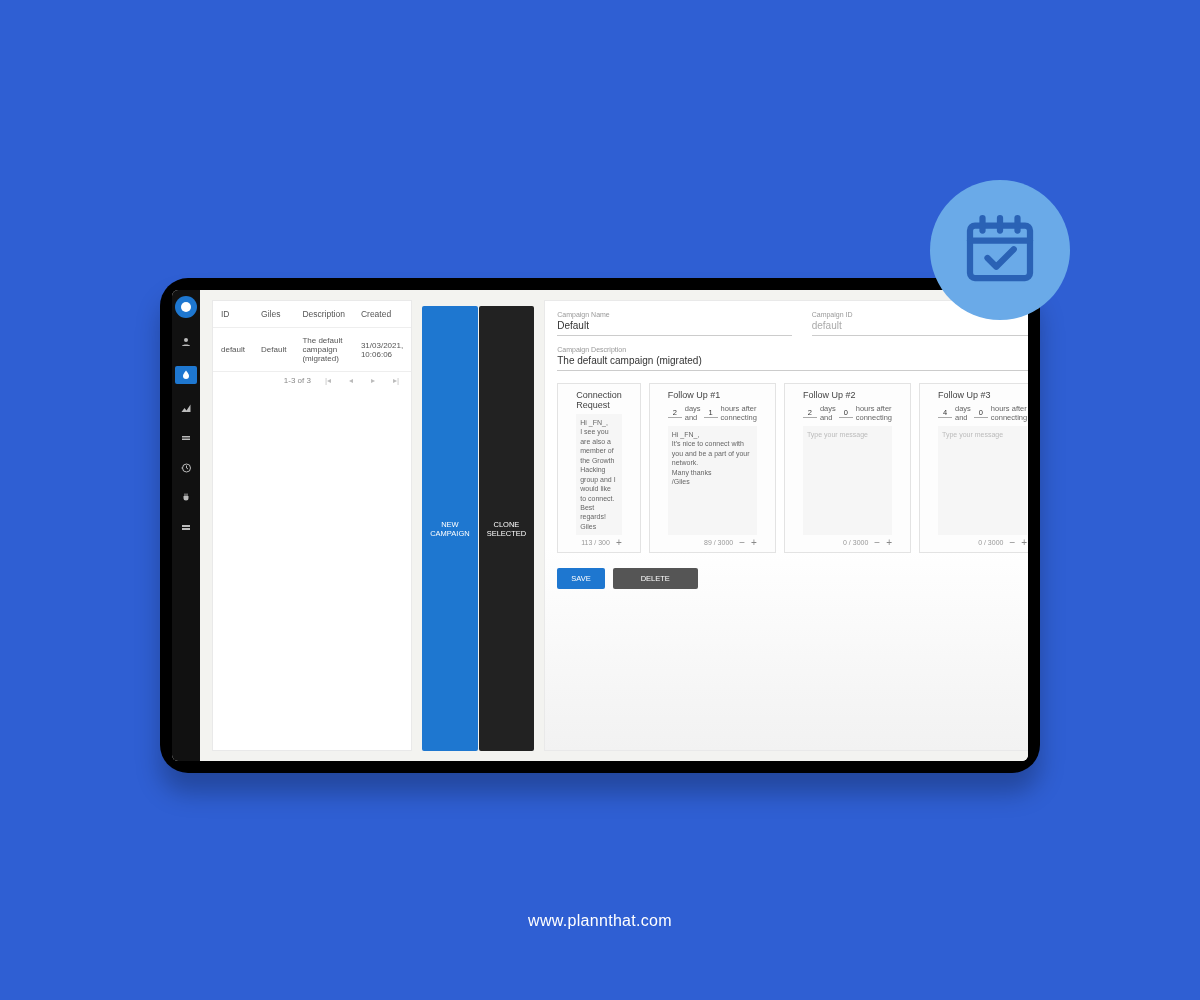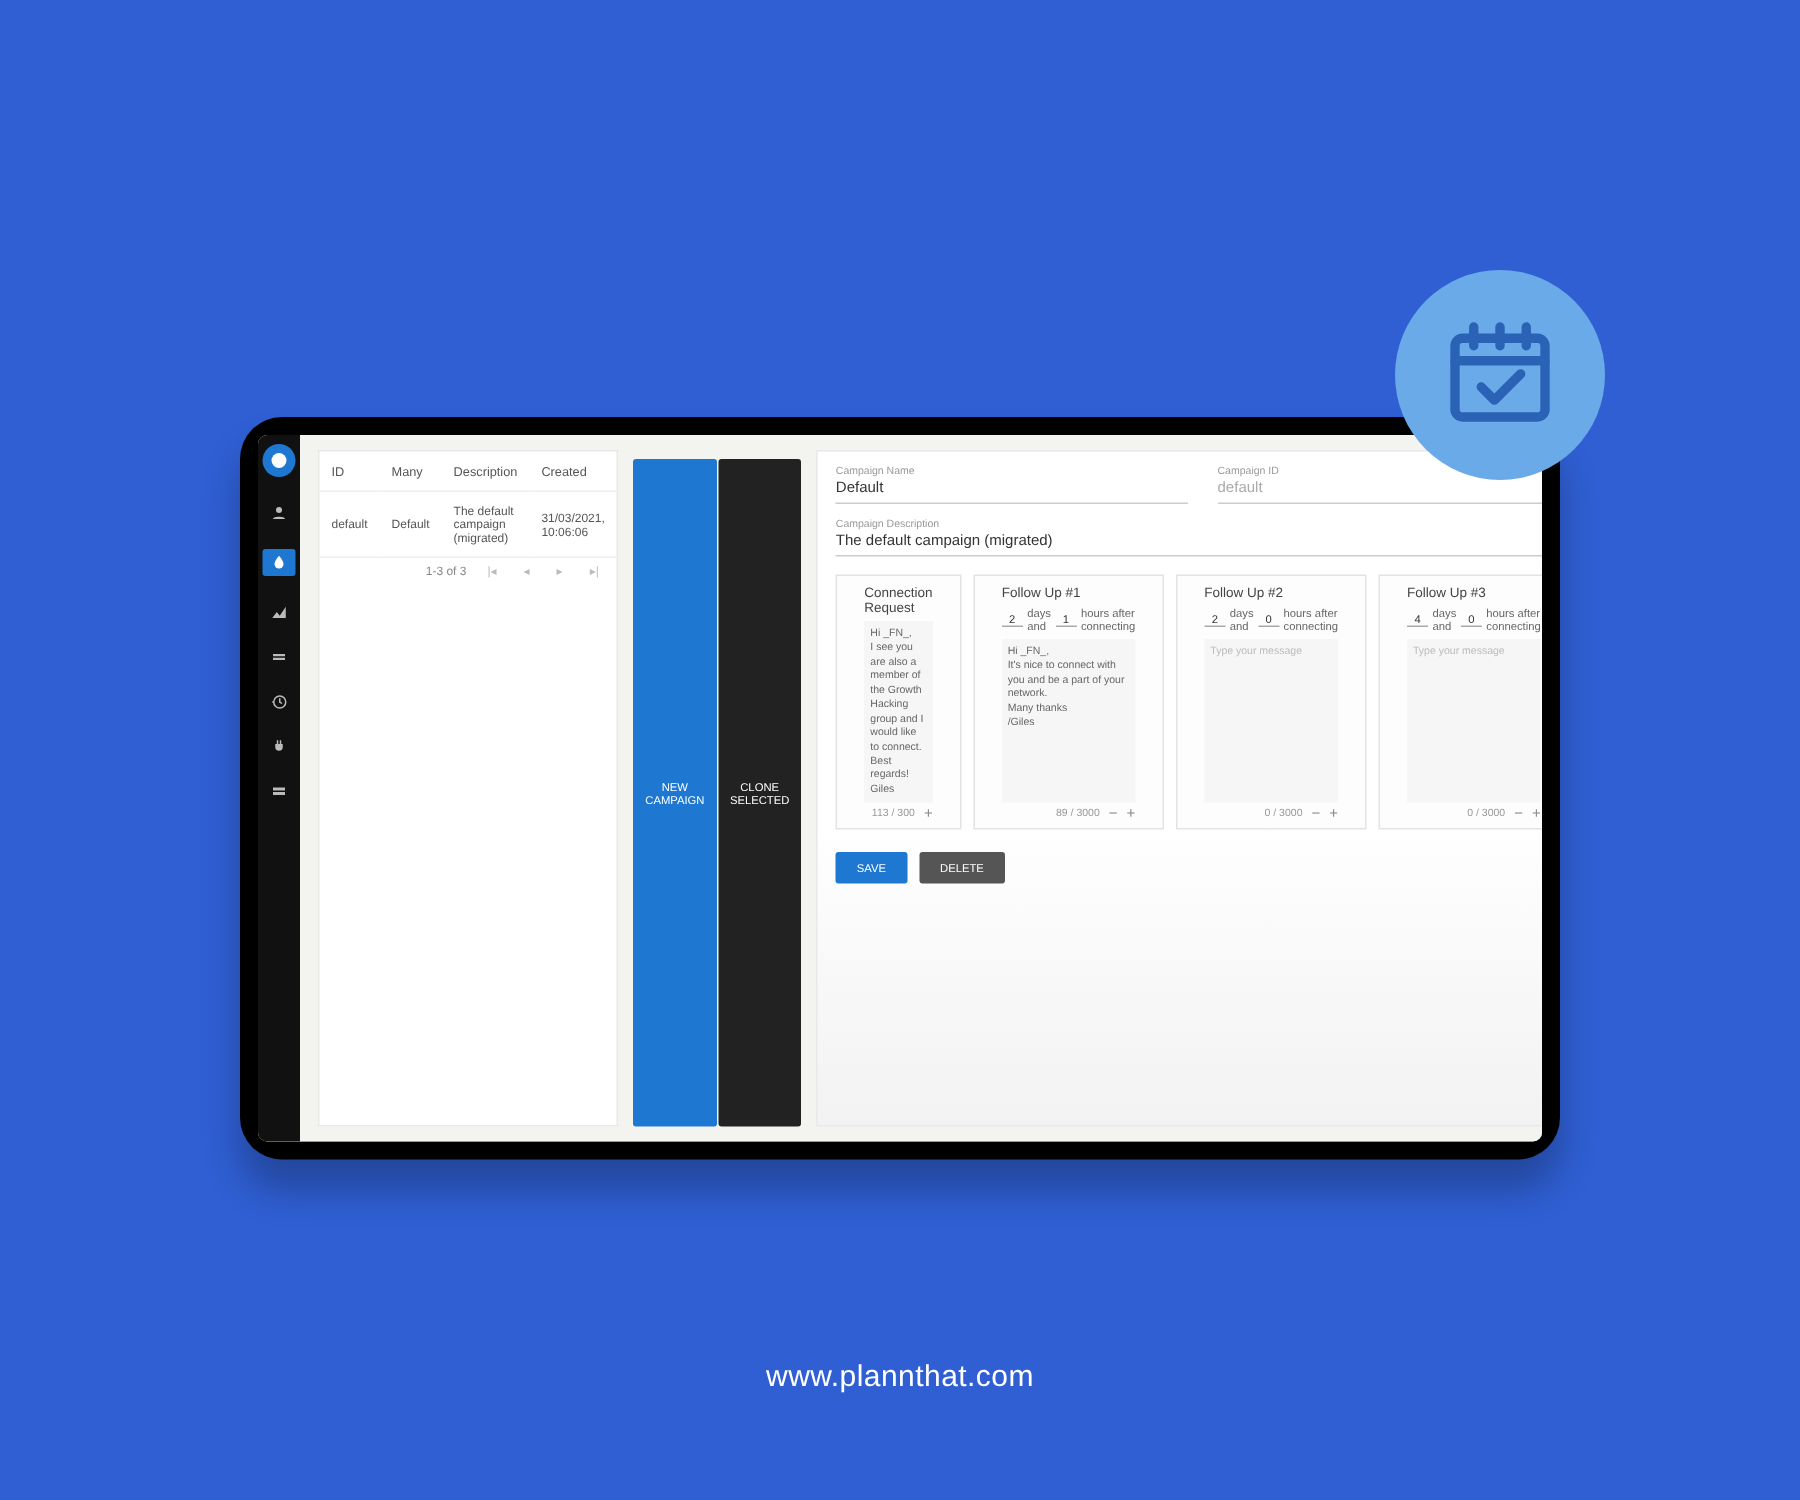--- a/index.html
+++ b/index.html
@@ -66,21 +66,21 @@
   .card-title { font-size:9px; color:#444; margin-bottom:4px;}
   .timing { font-size:7.5px; color:#666; display:flex;align-items:center;gap:3px;margin-bottom:4px;}
   .timing .num { display:inline-block;min-width:14px;border-bottom:1px solid #aaa;text-align:center;color:#333;}
   .msg { flex:1; background:#f6f6f6; font-size:7px; color:#666; padding:4px; line-height:1.35; white-space:pre-line; overflow:hidden;}
   .msg.ph { color:#bbb; }
   .counter { display:flex;justify-content:flex-end;align-items:center;gap:6px;font-size:7px;color:#999;margin-top:2px;}
   .pm { color:#888; font-size:10px; }
   .footer-btns { display:flex; gap:8px; margin-top:15px;}
   .site-label {
     position:absolute; left:0; right:0; bottom:70px;
-    text-align:center; color:#fff; font-size:20px; letter-spacing:.3px;
+    text-align:center; color:#fff; font-size:16px; letter-spacing:.3px;
   }
 </style>
 </head>
 <body>
 
 <div class="canvas">
 
   <div class="badge">
     <span>
       <svg viewBox="0 0 64 64" fill="none" stroke="#2a62b5" stroke-width="5" stroke-linecap="round" stroke-linejoin="round">
@@ -139,21 +139,21 @@
         </div>
       </div>
 
       <div class="main">
 
         <div class="panel">
           <table>
             <thead>
               <tr>
                 <th>ID</th>
-                <th>Many</th>
+                <th>Giles</th>
                 <th>Description</th>
                 <th>Created</th>
               </tr>
             </thead>
             <tbody>
               <tr>
                 <td>default</td>
                 <td>Default</td>
                 <td>The default campaign (migrated)</td>
                 <td>31/03/2021, 10:06:06</td>
@@ -252,21 +252,21 @@
                 <span>0 / 3000</span>
                 <span class="pm">−</span>
                 <span class="pm">+</span>
               </div>
             </div>
 
           </div>
 
           <div class="footer-btns">
             <button class="btn blue" style="padding:6px 14px">SAVE</button>
-            <button class="btn grey" style="padding:6px 14px">DELETE</button>
+            <button class="btn grey" style="padding:6px 28px">DELETE</button>
           </div>
         </div>
 
       </div>
     </div>
   </div>
 
   <div class="site-label">www.plannthat.com</div>
 </div>
 

